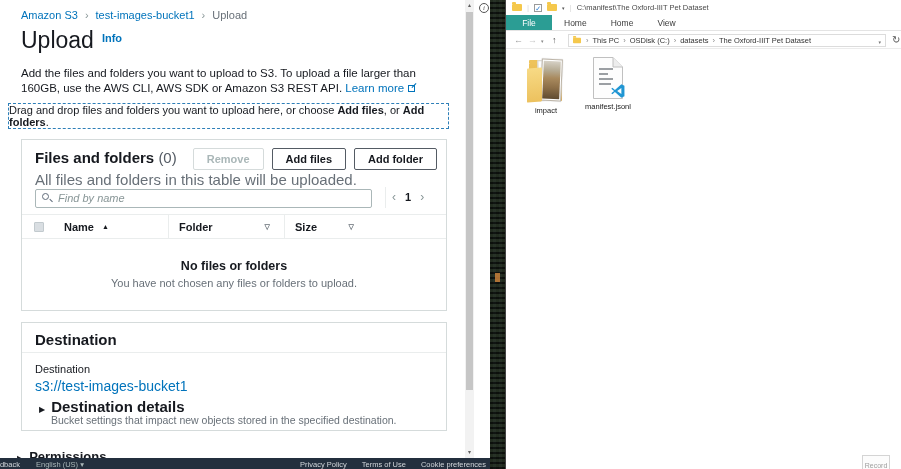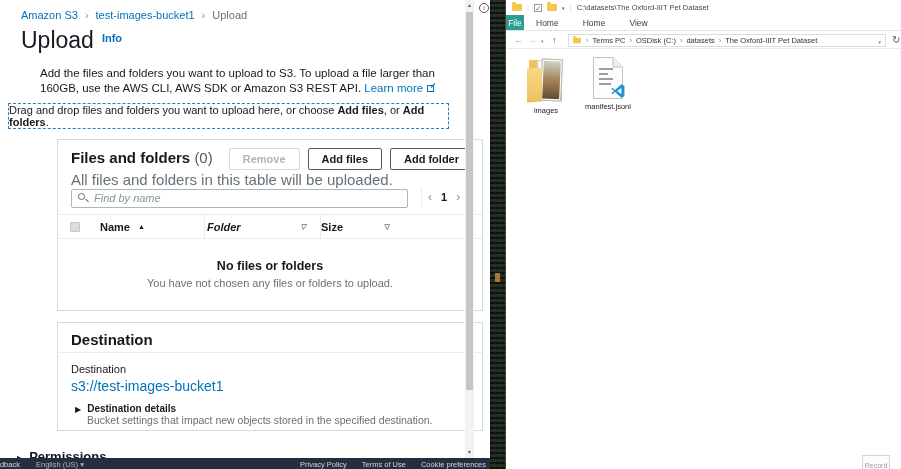--- a/index.html
+++ b/index.html
@@ -9,29 +9,29 @@
   
   .aws-pane { position:absolute; left:0; top:0; width:490px; height:469px; background:#fff; }
 
   .aws-breadcrumb { position:absolute; left:21px; top:9px; font-size:11px; color:#687078; white-space:nowrap; }
   .aws-breadcrumb a { color:#0073bb; text-decoration:none; }
   .aws-breadcrumb .sep::before { content:"\203A"; color:#879596; margin:0 7px; font-size:11px; }
 
   .aws-h1 { position:absolute; left:21px; top:27px; font-size:23px; font-weight:400; color:#16191f; }
   .aws-h1 .info { font-size:11px; font-weight:bold; color:#0073bb; margin-left:8px; vertical-align:6px; cursor:pointer; }
 
-  .aws-intro { position:absolute; left:21px; top:66px; width:426px; font-size:11.5px; line-height:15px; color:#16191f;margin-left:19px; }
+  .aws-intro { position:absolute; left:21px; top:66px; width:426px; font-size:11.5px; line-height:15px; color:#16191f; }
   .aws-intro .lm { color:#0073bb; cursor:pointer; }
   .ext-ico { display:inline-block; position:relative; width:7px; height:7px; border:1px solid #0073bb; margin-left:4px; }
   .ext-ico::after { content:""; position:absolute; right:-3px; top:-1px; width:6px; height:1px; background:#0073bb; transform:rotate(-45deg); }
 
   .dropzone { position:absolute; left:8px; top:103px; width:441px; height:26px; border:1px dashed #2e7fb8; background:#fff; display:flex; align-items:center; justify-content:center; font-size:11px; color:#16191f; }
   .dropzone b { font-weight:bold; }
 
-  .card { position:absolute; background:#fff; border:1px solid #d5dbdb;margin-left:36px; }
+  .card { position:absolute; background:#fff; border:1px solid #d5dbdb; }
   .card1 { left:21px; top:139px; width:426px; height:172px; }
   .panel-title { position:absolute; left:13px; top:9px; font-size:15px; font-weight:bold; color:#16191f; }
   .panel-title .count { font-weight:normal; color:#545b64; }
   .panel-sub { position:absolute; left:13px; top:31px; font-size:15px; color:#687078; }
   .btn-row { position:absolute; right:9px; top:8px; display:flex; gap:8px; }
   .btn { height:22px; padding:0 13px; font-size:11px; font-weight:bold; background:#fff; border:1px solid #545b64; border-radius:2px; color:#16191f; display:flex; align-items:center; cursor:pointer; font-family:"Liberation Sans",sans-serif; }
   .btn.disabled { border-color:#d5dbdb; color:#aab7b8; cursor:default; }
 
   .search-wrap { position:absolute; left:13px; top:48px; }
   .search-input { width:337px; height:19px; border:1px solid #aab7b8; border-radius:2px; padding:0 4px 0 22px; font-size:11px; color:#16191f; font-family:"Liberation Sans",sans-serif; }
@@ -40,39 +40,39 @@
   .mag::after { content:""; position:absolute; left:6px; top:6px; width:4px; height:1.3px; background:#5f6b7a; transform:rotate(45deg); }
   .vdiv { position:absolute; left:363px; top:47px; width:1px; height:21px; background:#eaeded; }
   .pager { position:absolute; left:370px; top:50px; display:flex; gap:9px; font-size:11px; align-items:center; }
   .pager .arr { color:#879596; cursor:pointer; font-size:12px; }
   .pager .pg { font-weight:bold; color:#16191f; cursor:pointer; }
 
   .thead { position:absolute; left:0; top:74px; width:424px; height:25px; border-top:1px solid #eaeded; border-bottom:1px solid #eaeded; display:flex; align-items:flex-start; font-size:11px; font-weight:bold; color:#16191f; }
   .th { position:relative; height:100%; display:flex; align-items:center; }
   .th.c0 { width:34px; justify-content:center; }
   .th.c1 { width:112px; padding-left:8px; }
-  .th.c2 { width:116px; padding-left:2px; border-left:1px solid #eaeded;font-style:italic; }
+  .th.c2 { width:116px; padding-left:10px; border-left:1px solid #eaeded; }
   .th.c3 { width:86px;  padding-left:10px; border-left:1px solid #eaeded; }
-  .th.c4 { width:76px;  border-left:1px solid #eaeded; }
+  .th.c4 { width:76px;  padding-left:10px; border-left:1px solid #eaeded; }
   .chk { width:10px; height:10px; background:#d9dee2; border:1px solid #c2cace; border-radius:1px; cursor:pointer; }
   .sort { font-size:7px; margin-left:8px; color:#16191f; }
   .filt { position:absolute; font-size:7px; color:#687078; cursor:pointer; }
   .th.c2 .filt { right:14px; } .th.c3 .filt { right:14px; } .th.c4 .filt { right:6px; }
 
   .empty-title { position:absolute; left:0; top:119px; width:424px; text-align:center; font-size:12.5px; font-weight:bold; color:#16191f; }
   .empty-sub { position:absolute; left:0; top:137px; width:424px; text-align:center; font-size:11px; color:#687078; }
 
   .card2 { left:21px; top:322px; width:426px; height:109px;padding-left:43px; }
   .card2 .hdr { position:absolute; left:0; top:0; width:100%; height:30px; border-bottom:1px solid #eaeded; }
   .card2 .hdr .t { position:absolute; left:13px; top:8px; font-size:15px; font-weight:bold; color:#16191f; }
   .dest-label { position:absolute; left:13px; top:40px; font-size:11px; color:#16191f; }
   .dest-link { position:absolute; left:13px; top:55px; font-size:14px; color:#0073bb; cursor:pointer; text-decoration:none; }
   .exp-caret { font-size:8px; color:#16191f; }
   .dd-row { position:absolute; left:17px; top:75px; cursor:pointer; }
-  .dd-row .t { font-size:10px; font-weight:bold; color:#16191f; margin-left:6px; }
+  .dd-row .t { font-size:15px; font-weight:bold; color:#16191f; margin-left:6px; }
   .dd-sub { position:absolute; left:29px; top:91px; font-size:10.5px; color:#687078; }
 
   .perm-row { position:absolute; left:17px; top:447px; cursor:pointer; }
   .perm-row .t { font-size:13px; font-weight:bold; color:#16191f; margin-left:6px; }
 
   .aws-footer { position:absolute; left:0; top:458px; width:490px; height:11px; background:#232f3e; color:#d2d6da; font-size:7.5px; overflow:hidden; }
   .aws-footer .fb { position:absolute; left:-13px; top:2px; cursor:pointer; }
   .aws-footer .lang { position:absolute; left:36px; top:2px; color:#aab7b8; cursor:pointer; }
   .aws-footer .links { position:absolute; right:4px; top:2px; display:flex; gap:15px; }
   .aws-footer .links span { cursor:pointer; }
@@ -92,21 +92,21 @@
   
   .exp-pane { position:absolute; left:505px; top:0; width:396px; height:469px; background:#fff; border-left:1px solid #444; }
   .exp-title { position:absolute; left:0; top:0; width:100%; height:15px; display:flex; align-items:center; padding-left:6px; gap:5px; font-size:7.5px; color:#4a4a4a; }
   .mini-folder { position:relative; width:10px; height:7px; background:#f5c84c; border-radius:1px; }
   .mini-folder::before { content:""; position:absolute; left:0; top:-2px; width:4px; height:2px; background:#f5c84c; border-radius:1px 1px 0 0; }
   .qat-sep { color:#d9d9d9; font-size:8px; }
   .qat-check { position:relative; width:8px; height:8px; border:1px solid #9a9a9a; background:#fff; font-size:7px; line-height:7px; color:#2b7fd4; text-align:center; cursor:pointer; }
   .qat-caret { font-size:5px; color:#555; cursor:pointer; }
 
   .ribbon { position:absolute; left:0; top:15px; width:100%; height:16px; border-bottom:1px solid #e4e4e4; display:flex; align-items:stretch; }
-  .tab-file { width:18px; background:#2b9d94; color:#fff; font-size:8.5px; display:flex; align-items:center; justify-content:center; cursor:pointer; }
+  .tab-file { width:46px; background:#2b9d94; color:#fff; font-size:8.5px; display:flex; align-items:center; justify-content:center; cursor:pointer; }
   .tab { font-size:8.5px; color:#3a3a3a; display:flex; align-items:center; padding:0 12px; cursor:pointer; }
 
   .addr-row { position:absolute; left:0; top:32px; width:100%; height:17px; background:#fff; border-bottom:1px solid #ececec; }
   .nav-ico { position:absolute; top:3px; font-size:9px; cursor:pointer; }
   .nav-back { left:8px; color:#9f9f9f; }
   .nav-fwd { left:22px; color:#c9c9c9; }
   .nav-ddc { left:35px; top:6px; font-size:5px; color:#8a8a8a; }
   .nav-up { left:46px; color:#555; }
   .addr-box { position:absolute; left:62px; top:2px; width:318px; height:13px; border:1px solid #dcdcdc; background:#fff; display:flex; align-items:center; padding-left:3px; font-size:7.5px; color:#333; white-space:nowrap; overflow:hidden; }
   .addr-box .seg { cursor:pointer; }
@@ -238,60 +238,60 @@
 
   <div class="exp-pane">
 
     <div class="exp-title">
       <span class="mini-folder"></span>
       <span class="qat-sep">|</span>
       <span class="qat-check">✓</span>
       <span class="mini-folder"></span>
       <span class="qat-caret">▾</span>
       <span class="qat-sep">|</span>
-      <span>C:\datasets\The Oxford-IIIT Pet Dataset</span>
+      <span>C:\manifest\The Oxford-IIIT Pet Dataset</span>
     </div>
 
     <div class="ribbon">
       <div class="tab-file">File</div>
       <div class="tab">Home</div>
       <div class="tab">Home</div>
       <div class="tab">View</div>
     </div>
 
     <div class="addr-row">
       <span class="nav-ico nav-back">←</span>
       <span class="nav-ico nav-fwd">→</span>
       <span class="nav-ico nav-ddc">▾</span>
       <span class="nav-ico nav-up">↑</span>
       <div class="addr-box">
         <span class="mini-folder" style="transform:scale(.8);"></span>
         <span class="asep"></span>
-          <span class="seg">Terms PC</span>
+          <span class="seg">This PC</span>
         <span class="asep"></span>
           <span class="seg">OSDisk (C:)</span>
         <span class="asep"></span>
           <span class="seg">datasets</span>
         <span class="asep"></span>
           <span class="seg">The Oxford-IIIT Pet Dataset</span>
         <span class="addr-caret">▾</span>
       </div>
       <span class="refresh">↻</span>
     </div>
 
     <div class="exp-item item1">
       <div class="icon-folder">
         <div class="f-back"></div>
         <div class="f-sheet"></div>
         <div class="f-photo">
             <div class="img"></div>
           </div>
         <div class="f-front"></div>
       </div>
-      <div class="lbl">images</div>
+      <div class="lbl">impact</div>
     </div>
 
     <div class="exp-item item2">
       <div class="icon-file">
         <svg width="32" height="44" viewBox="0 0 32 44">
           <path d="M1.5 1.5 H21 L30.5 11 V42.5 H1.5 Z" fill="#fdfdfd" stroke="#c0c0c0" stroke-width="1"></path>
           <path d="M21 1.5 V11 H30.5" fill="#ededed" stroke="#c0c0c0" stroke-width="1"></path>
           <rect x="7" y="12" width="14" height="2" fill="#9b9fa3"></rect>
           <rect x="7" y="17" width="9" height="2" fill="#9b9fa3"></rect>
           <rect x="7" y="22" width="14" height="2" fill="#9b9fa3"></rect>

